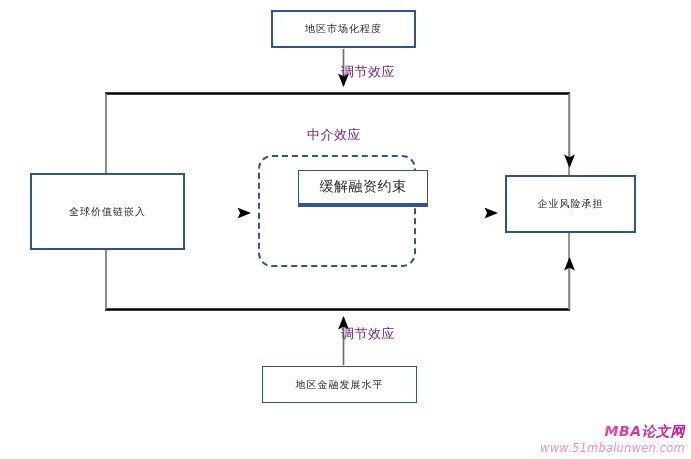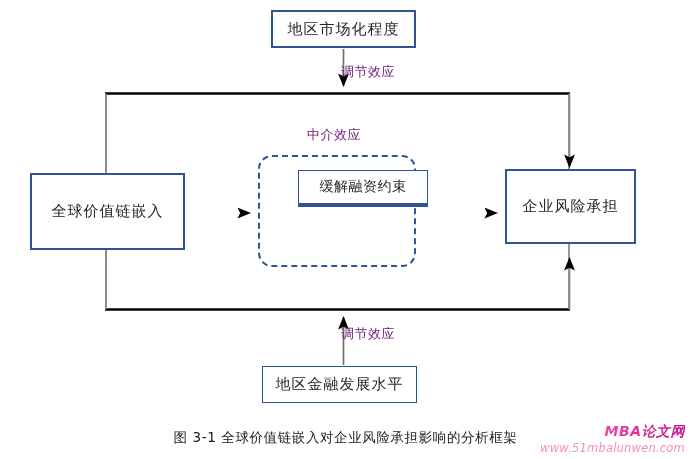--- a/index.html
+++ b/index.html
@@ -27,44 +27,44 @@
   
   .node {
     position: absolute;
     box-sizing: border-box;
     background: #ffffff;
     border: 2px solid #2f5496;
     display: flex;
     align-items: center;
     justify-content: center;
     color: #262626;
-    font-size: 15px;
+    font-size: 10px;
     letter-spacing: 1px;
     white-space: nowrap;
   }
   .node.thin {
     border-width: 1.6px;
   }
   #node-market {
     left: 271px;
     top: 10px;
     width: 145px;
     height: 38px;
   }
   #node-gvc {
     left: 30px;
     top: 173px;
     width: 155px;
     height: 77px;
   }
   #node-risk {
     left: 505px;
-    top: 169px;
+    top: 175px;
     width: 131px;
-    height: 75px;
+    height: 58px;
   }
   #node-finance {
     left: 262px;
     top: 366px;
     width: 155px;
     height: 37px;
   }
   
   #mediator-group {
     position: absolute;
@@ -222,20 +222,19 @@
   <div id="mediator-group">
     <div class="mediator-box" id="mediator-box-1">缓解融资约束</div>
   </div>
 
   <div class="edge-label" id="label-mediation">中介效应</div>
 
   <div class="edge-label" id="label-moderation-top">调节效应</div>
 
   <div class="edge-label" id="label-moderation-bottom">调节效应</div>
 
-  <div id="caption">图 3-1  全球价值链嵌入对企业风险承担影响的分析框架</div>
 
   <div id="watermark">
     <div id="watermark-title">MBA论文网</div>
     <div id="watermark-url">www.51mbalunwen.com</div>
   </div>
 
 </div>
 
 </body></html>

